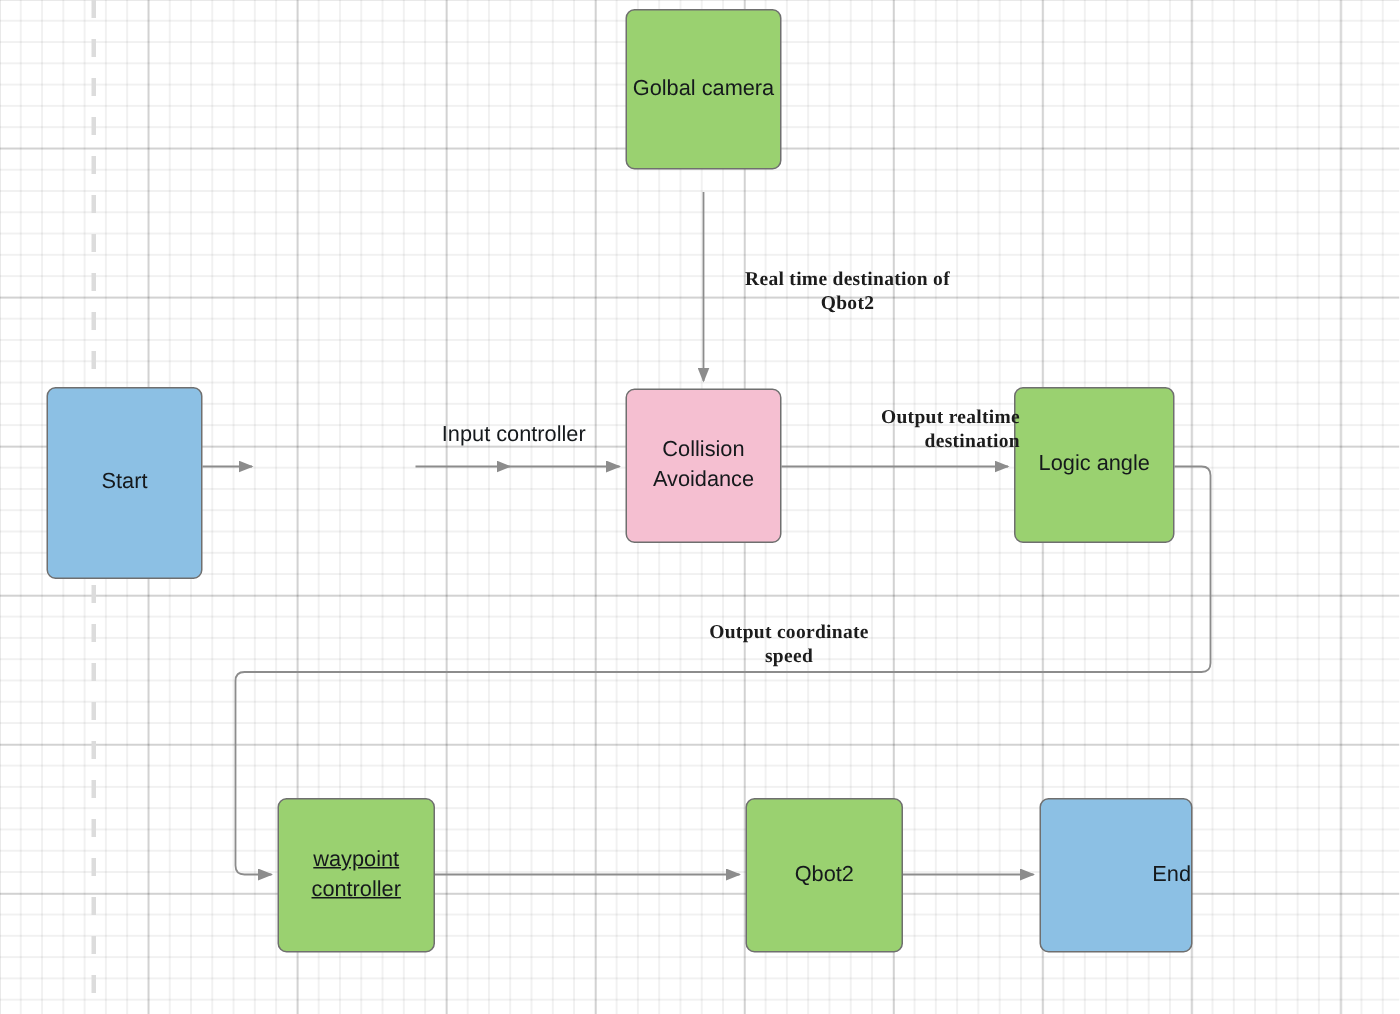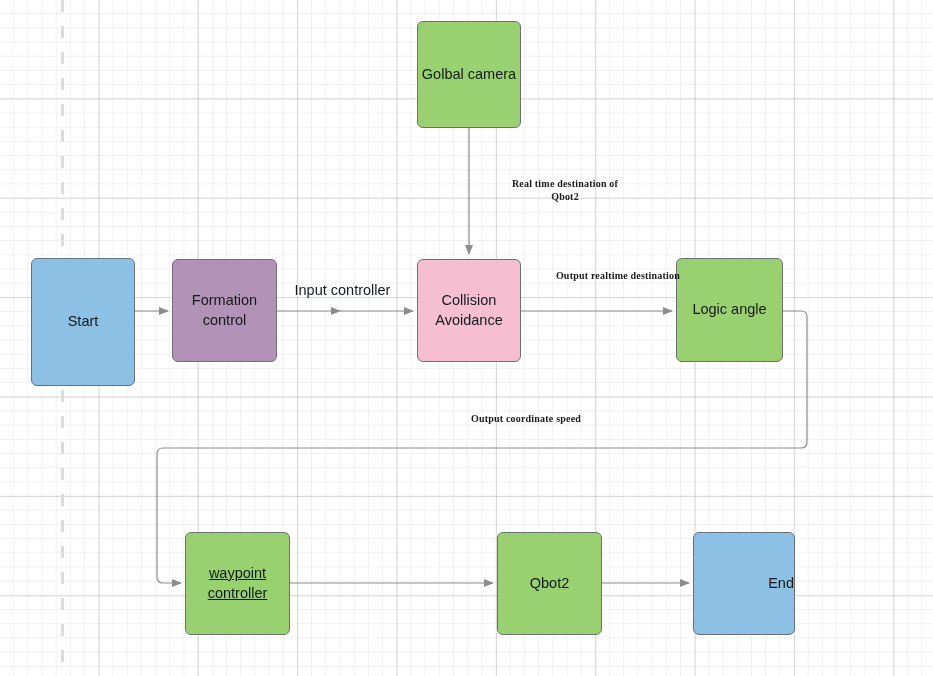--- a/index.html
+++ b/index.html
@@ -51,21 +51,21 @@
   }
   .node-blue   { background: #8cc0e4; }
   .node-purple { background: #b292b6; }
   .node-pink   { background: #f5bfd1; }
   .node-green  { background: #9ad170; }
 
   .edge-label {
     position: absolute;
     font-family: "Liberation Serif", serif;
     font-weight: bold;
-    font-size: 10px;
+    font-size: 13px;
     line-height: 1.25;
     color: #1c1c1c;
     text-align: center;
     white-space: pre-line;
     letter-spacing: 0.2px;
   }
   .edge-label.sans {
     font-family: "Liberation Sans", sans-serif;
     font-weight: normal;
     font-size: 14.5px;
@@ -126,26 +126,22 @@
 
     <g>
       <line x1="602" y1="583" x2="689" y2="583" stroke="#8c8c8c" stroke-width="1.2" marker-end="url(#arrow)"></line>
     </g>
   </svg>
 
   <div class="node node-blue" style="left:31px; top:258px; width:104px; height:128px;">
     <span>Start</span>
   </div>
 
-  <div class="node node-purple" style="left:172px; top:259px; width:105px; height:103px;">
-    <span>Formation
-control</span>
-  </div>
 
-  <div class="node node-green" style="left:417px; top:21px; width:104px; height:107px;">
+  <div class="node node-green" style="left:417px; top:6px; width:104px; height:107px;">
     <span>Golbal camera</span>
   </div>
 
   <div class="node node-pink" style="left:417px; top:259px; width:104px; height:103px;">
     <span>Collision
 Avoidance</span>
   </div>
 
   <div class="node node-green" style="left:676px; top:258px; width:107px; height:104px;">
     <span>Logic angle</span>

